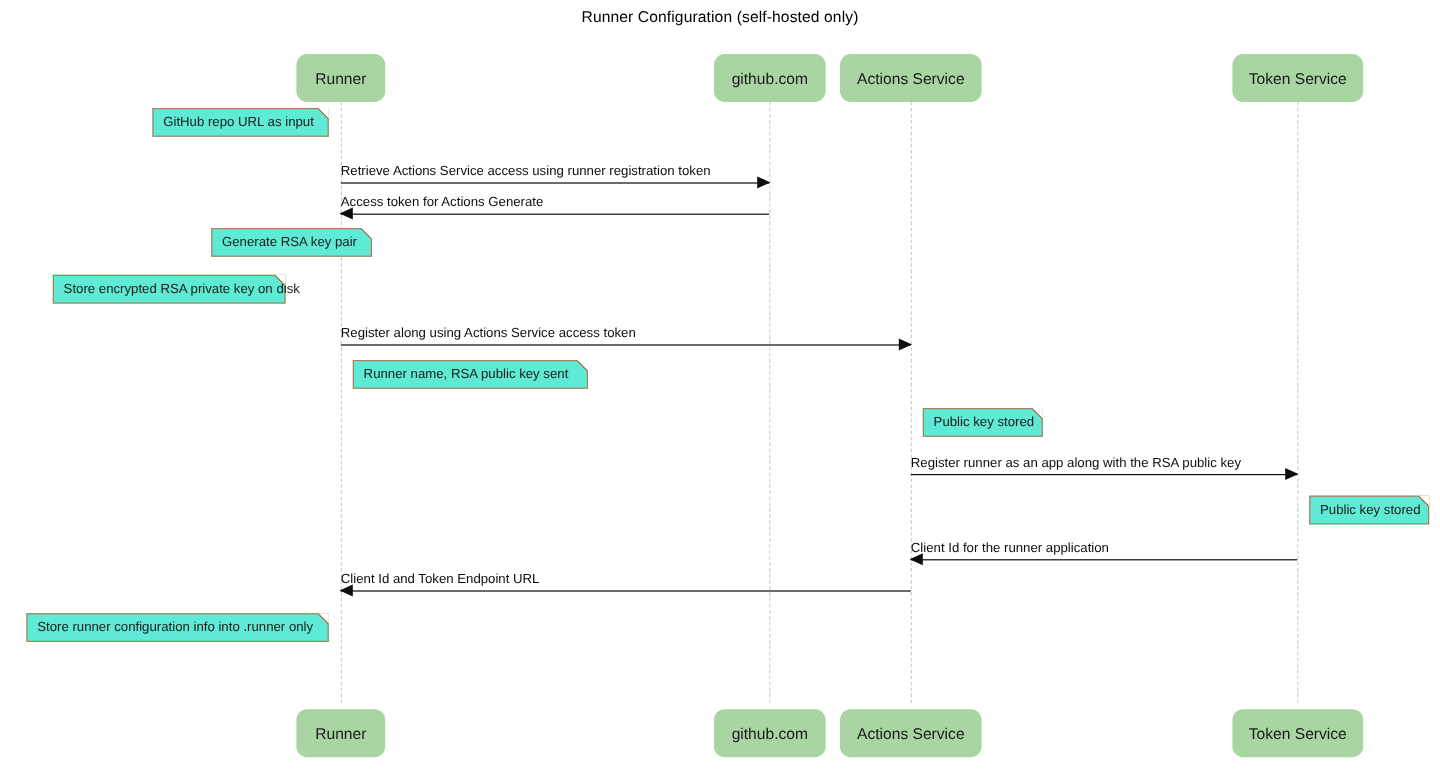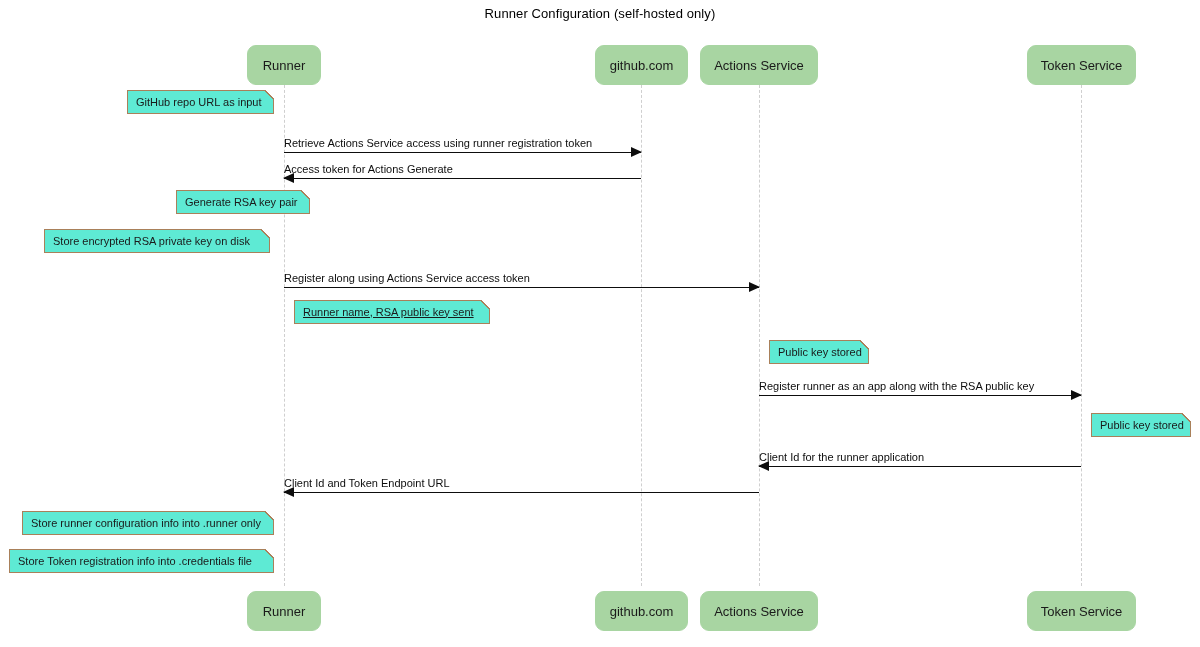--- a/index.html
+++ b/index.html
@@ -154,31 +154,30 @@
 
   <div class="participant" style="left:247px; top:591px; width:74px;">Runner</div>
   <div class="participant" style="left:595px; top:591px; width:93px;">github.com</div>
   <div class="participant" style="left:700px; top:591px; width:118px;">Actions Service</div>
   <div class="participant" style="left:1027px; top:591px; width:109px;">Token Service</div>
 
   <div class="note" style="left:127px; top:90px; width:147px;">GitHub repo URL as input</div>
 
   <div class="note" style="left:140px; top:190px; width:134px;margin-left:36px;">Generate RSA key pair</div>
 
-  <div class="note" style="left:44px; top:229px; width:226px;">Store encrypted RSA private key on disk</div>
-
-  <div class="note" style="left:294px; top:300px; width:196px;text-decoration:underline;">Runner name, RSA public key sent</div>
+  <div class="note" style="left:44px; top:229px; width:194px;">Store encrypted RSA private key on disk</div>
+
+  <div class="note" style="left:294px; top:300px; width:196px;">Runner name, RSA public key sent</div>
 
   <div class="note" style="left:769px; top:340px; width:100px;">Public key stored</div>
 
   <div class="note" style="left:1091px; top:413px; width:100px;">Public key stored</div>
 
   <div class="note" style="left:22px; top:511px; width:252px;">Store runner configuration info into .runner only</div>
 
-  <div class="note" style="left:9px; top:549px; width:265px;">Store Token registration info into .credentials file</div>
 
   <div class="message" style="left:284px; top:152px; width:357px;">
     <div class="msg-line"></div>
     <div class="msg-head right"></div>
     <div class="msg-label">Retrieve Actions Service access using runner registration token</div>
   </div>
 
   <div class="message" style="left:284px; top:178px; width:357px;">
     <div class="msg-line"></div>
     <div class="msg-head left"></div>

